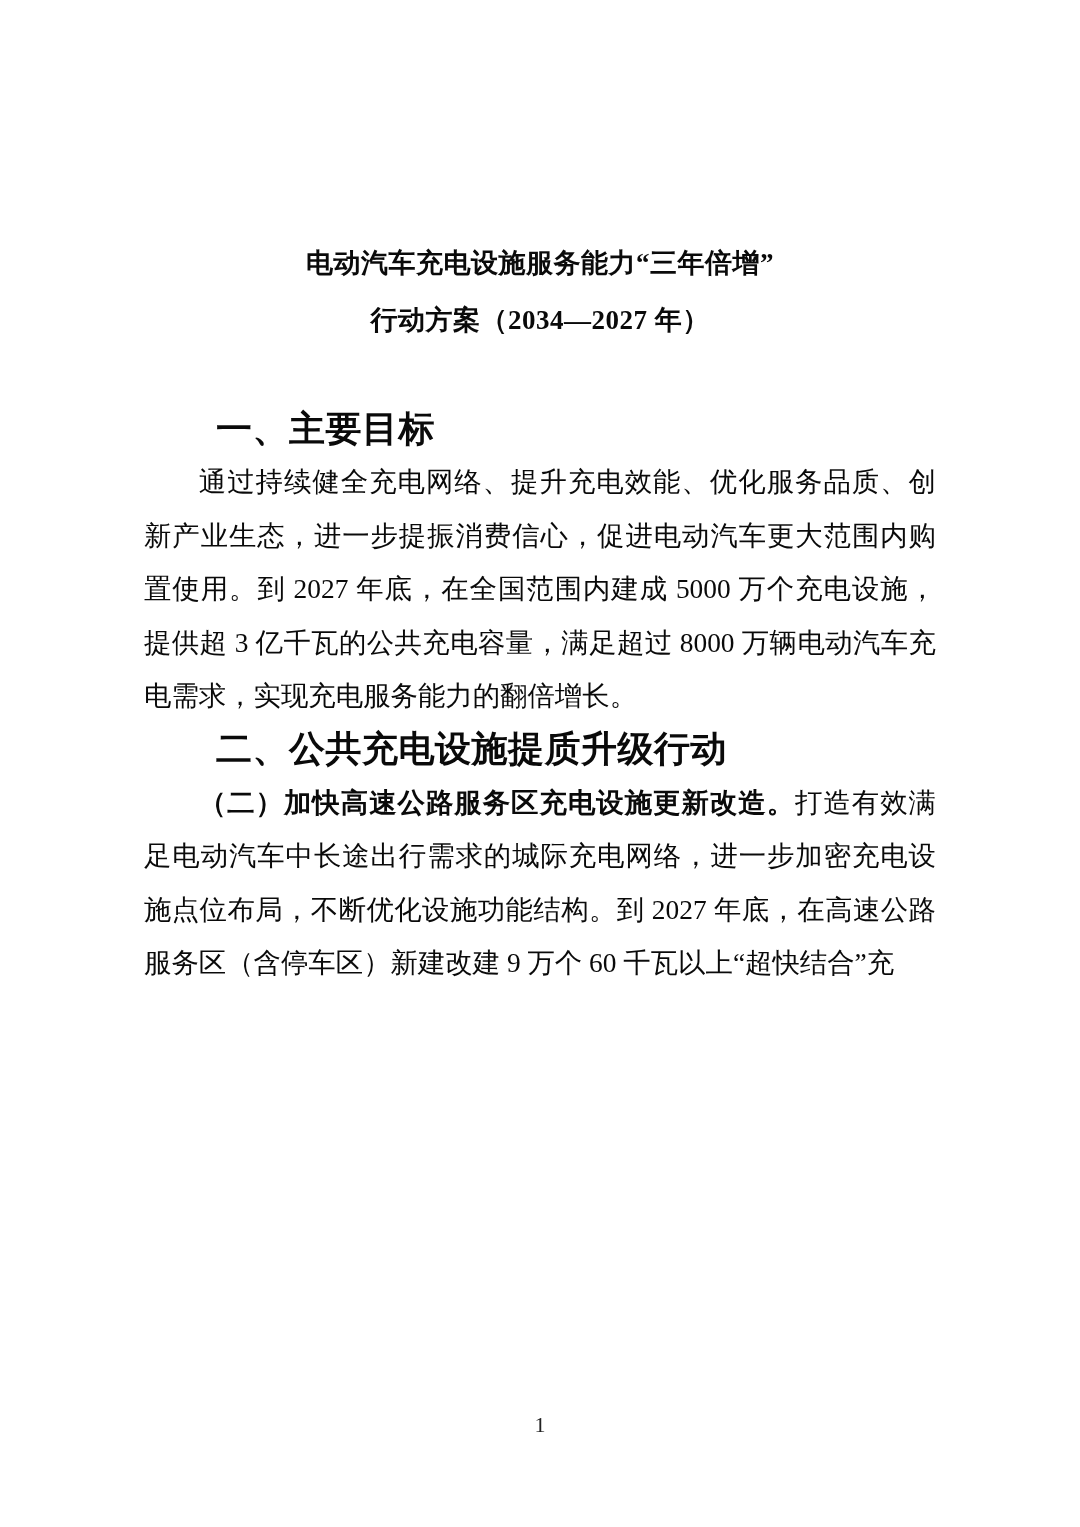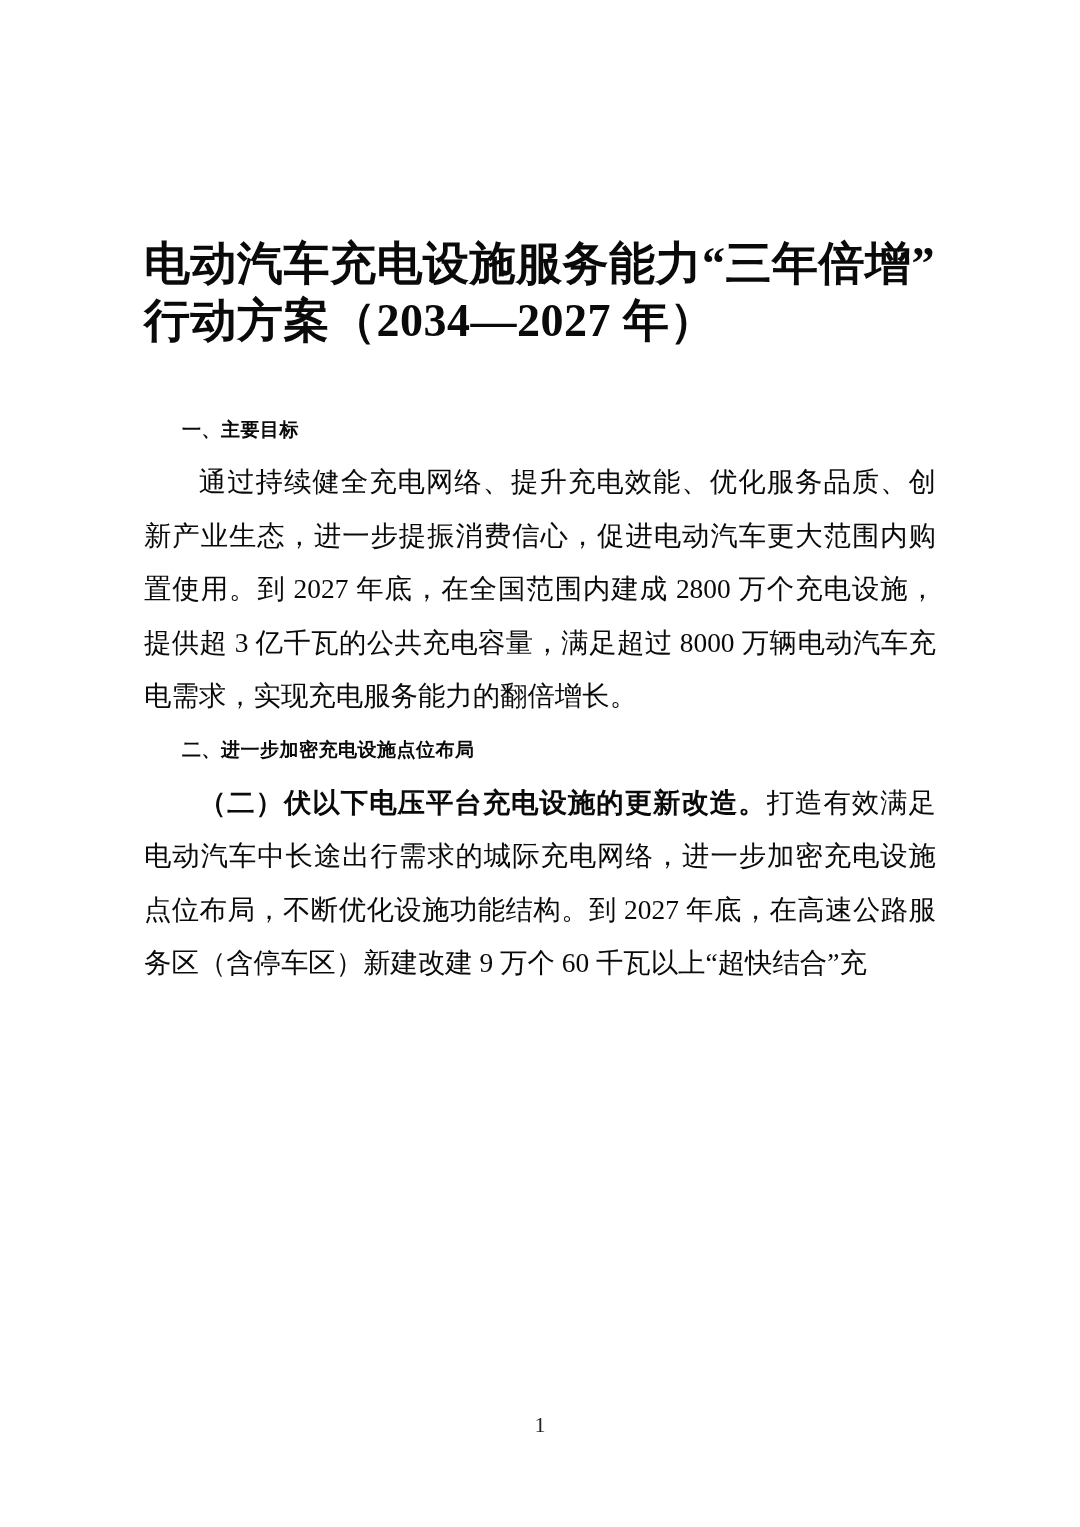--- a/index.html
+++ b/index.html
@@ -13,43 +13,43 @@
     height: 1527px;
     margin: 0 auto;
     background: #ffffff;
     box-sizing: border-box;
     padding: 0 144px;
     overflow: hidden;
     color: #0a0a0a;
   }
   .doc-title {
     padding-top: 235px;
-    text-align: left;
+    text-align: center;
     font-family: "Liberation Serif", "DejaVu Serif", serif;
     font-weight: 700;
-    font-size: 46px;
+    font-size: 27px;
     line-height: 57px;
     letter-spacing: 0.5px;
   }
   .title-line {
     display: block;
     white-space: nowrap;
   }
   .doc-body {
     margin-top: 54px;
     font-family: "Liberation Serif", "DejaVu Serif", serif;
     font-size: 27.4px;
     line-height: 53.4px;
     text-align: justify;
     text-align-last: left;
   }
   .section-heading {
     margin: 0;
     font-family: Liberation Serif, serif;
-    font-size: 19px;
+    font-size: 36px;
     font-weight: 700;
     line-height: 53.4px;
     text-indent: 2em;
     letter-spacing: 0.5px;
   }
   .para {
     margin: 0;
     text-indent: 2em;
   }
   .para-lead {
@@ -76,26 +76,26 @@
 
   <header class="doc-title">
     <span class="title-line">电动汽车充电设施服务能力“三年倍增”</span>
     <span class="title-line">行动方案（2034—2027 年）</span>
   </header>
 
   <main class="doc-body">
 
     <h2 class="section-heading">一、主要目标</h2>
 
-    <p class="para"><span>通过持续健全充电网络、提升充电效能、优化服务品质、创新产业生态，进一步提振消费信心，促进电动汽车更大范围内购置使用。到 2027 年底，在全国范围内建成 2800 万个充电设施，提供超 3 亿千瓦的公共充电容量，满足超过 8000 万辆电动汽车充电需求，实现充电服务能力的翻倍增长。</span></p>
+    <p class="para"><span>通过持续健全充电网络、提升充电效能、优化服务品质、创新产业生态，进一步提振消费信心，促进电动汽车更大范围内购置使用。到 2027 年底，在全国范围内建成 5000 万个充电设施，提供超 3 亿千瓦的公共充电容量，满足超过 8000 万辆电动汽车充电需求，实现充电服务能力的翻倍增长。</span></p>
 
-    <h2 class="section-heading">二、进一步加密充电设施点位布局</h2>
+    <h2 class="section-heading">二、公共充电设施提质升级行动</h2>
 
 
-    <p class="para"><span class="para-lead">（二）伏以下电压平台充电设施的更新改造。</span><span>打造有效满足电动汽车中长途出行需求的城际充电网络，进一步加密充电设施点位布局，不断优化设施功能结构。到 2027 年底，在高速公路服务区（含停车区）新建改建 9 万个 60 千瓦以上“超快结合”充</span></p>
+    <p class="para"><span class="para-lead">（二）加快高速公路服务区充电设施更新改造。</span><span>打造有效满足电动汽车中长途出行需求的城际充电网络，进一步加密充电设施点位布局，不断优化设施功能结构。到 2027 年底，在高速公路服务区（含停车区）新建改建 9 万个 60 千瓦以上“超快结合”充</span></p>
 
   </main>
 
   <footer class="page-footer">
     <span class="page-number">1</span>
   </footer>
 
 </div>
 
 </body></html>

